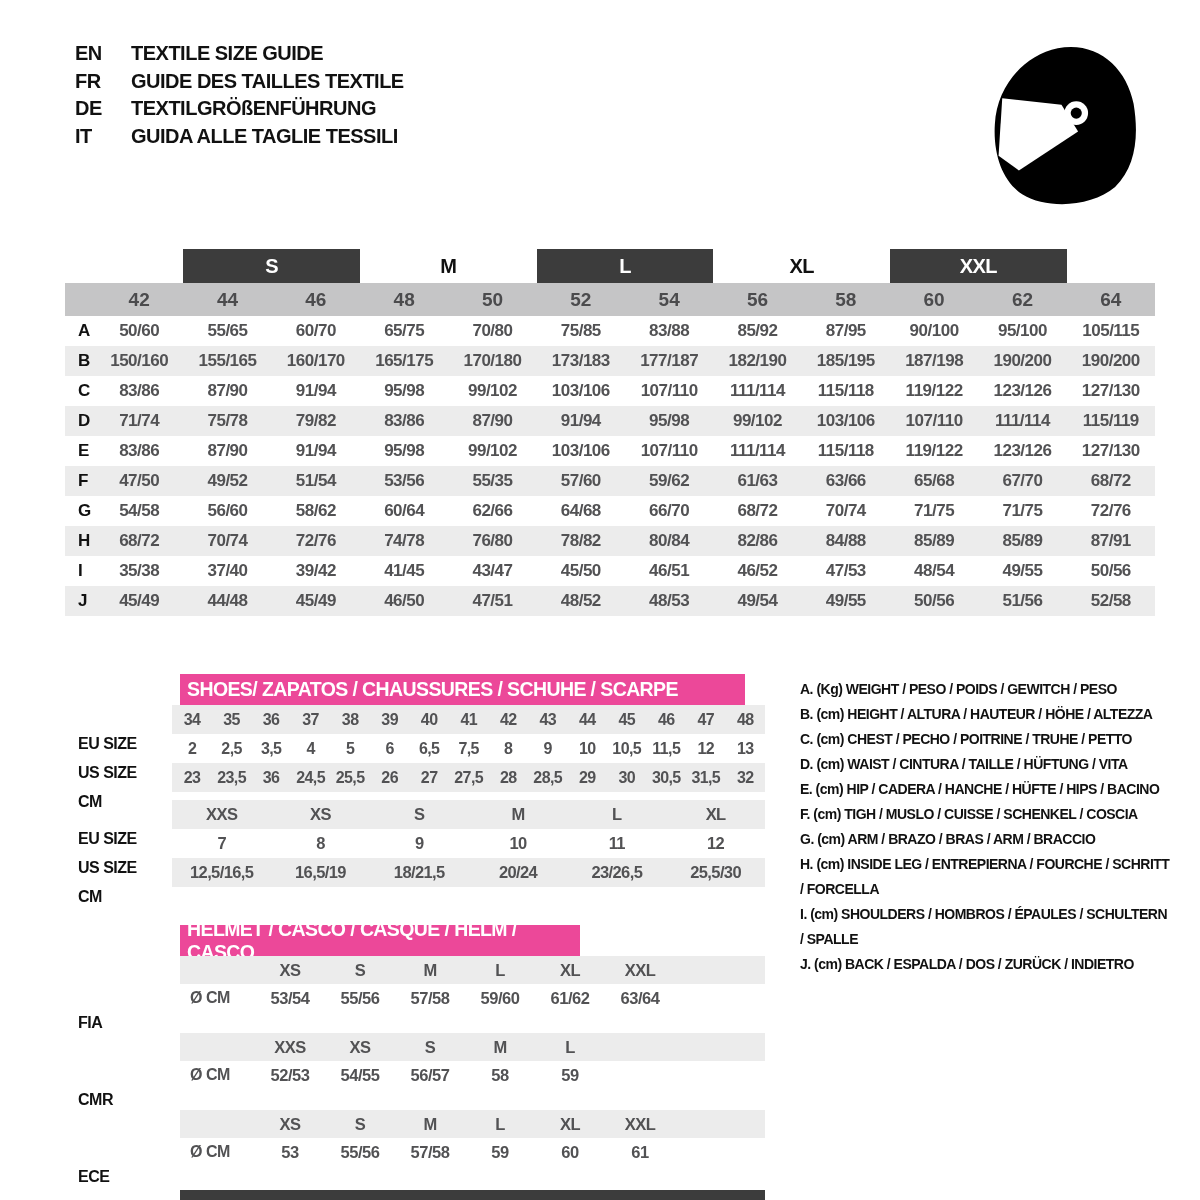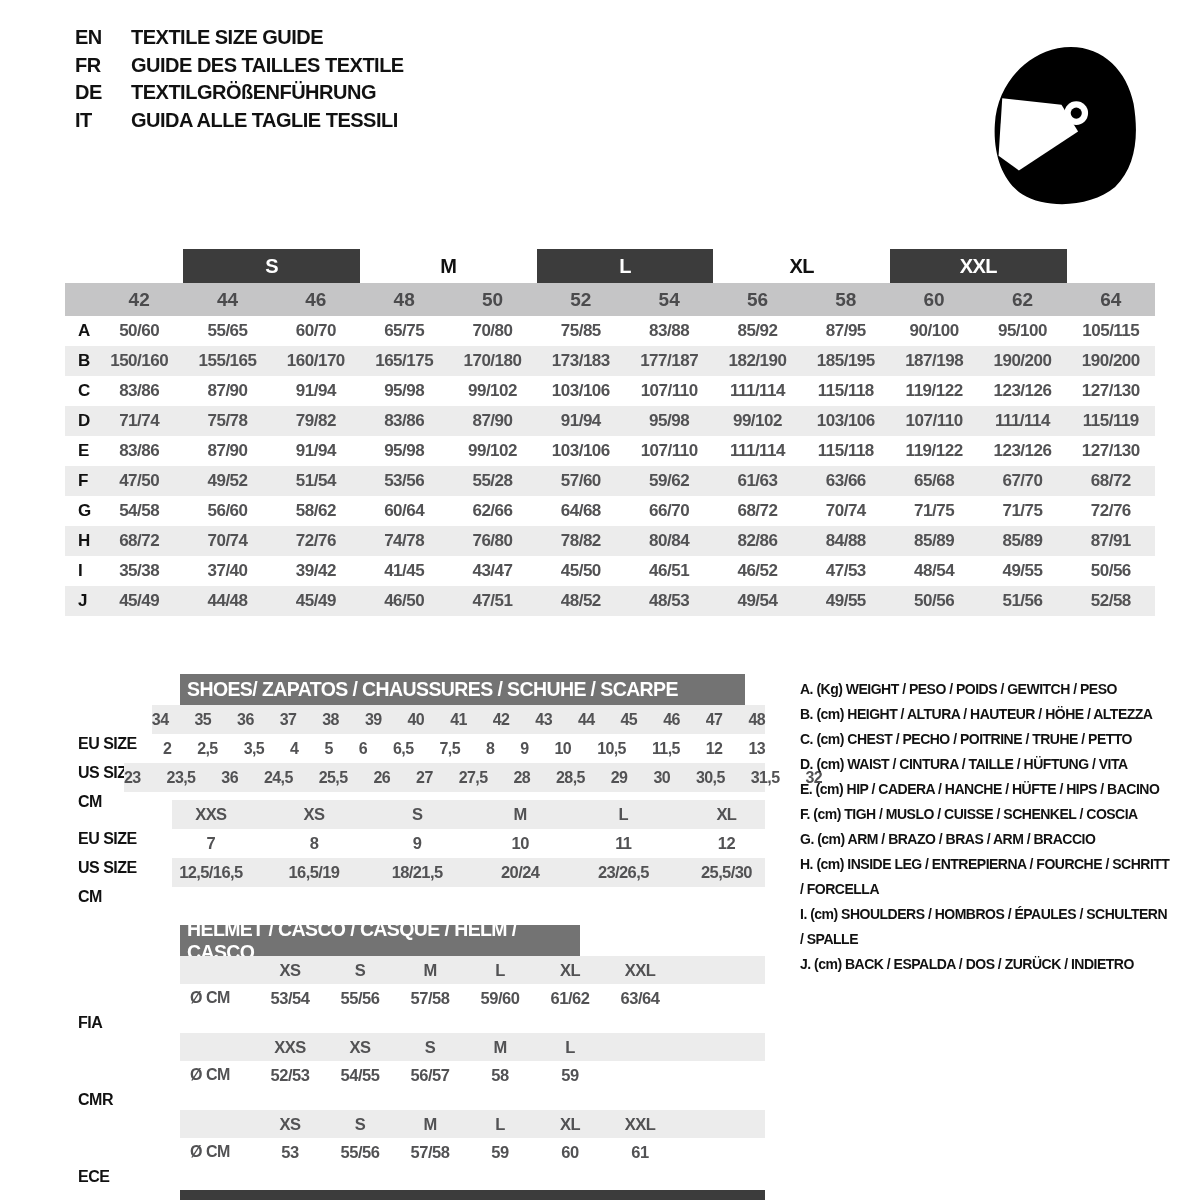--- a/index.html
+++ b/index.html
@@ -1,21 +1,21 @@
 <!DOCTYPE html>
 <html><head>
 <meta charset="utf-8">
 <style>
   html,body{margin:0;padding:0;background:#fff;}
   body{width:1200px;height:1200px;position:relative;overflow:hidden;
        font-family:"Liberation Sans","DejaVu Sans",sans-serif;font-weight:bold;color:#111;}
   .abs{position:absolute;}
 
   
-  .langs{left:75px;top:24px;}
+  .langs{left:75px;top:40px;}
   .lang-row{display:flex;line-height:27.5px;font-size:20px;letter-spacing:-0.5px;}
   .lang-code{width:56px;}
 
   
   .helmet-icon{left:972px;top:28px;width:190px;height:185px;}
   .helmet-icon svg{width:100%;height:100%;}
 
   
   .textile{left:65px;top:249px;width:1090px;}
   .group-row{display:flex;height:34px;padding-left:30px;}
@@ -32,30 +32,30 @@
   .trow:nth-child(even){background:#ececec;}
   .trow .cell{color:#525254;font-size:17px;letter-spacing:-0.5px;}
   .row-label{width:30px;box-sizing:border-box;padding-left:13px;display:flex;
              align-items:center;font-size:17px;color:#111;}
 
   
   .sec{width:700px;}
   .shoes{left:65px;top:674px;}
   .gloves{left:65px;top:800px;}
   .helmets{left:65px;top:925px;}
-  .sec-hdr{margin-left:115px;height:31px;background:#737373;color:#fff;
+  .sec-hdr{margin-left:115px;height:31px;background:#ec4899;color:#fff;
            display:flex;align-items:center;padding-left:7px;font-size:19.5px;letter-spacing:-0.6px;
            box-sizing:border-box;}
   .hdr-shoes{width:565px;}
   .hdr-gloves{width:533px;}
   .hdr-helmet{width:400px;}
   .sec-row{display:flex;height:29px;}
   .sec-label{width:115px;box-sizing:border-box;padding-left:13px;display:flex;
              align-items:center;font-size:16px;letter-spacing:-0.5px;color:#111;margin-top:39px;}
-  .band{width:641px;display:flex;gap:26px;}
+  .band{width:641px;display:flex;}
   .sec-rows .sec-row:nth-child(odd) .band{background:#ececec;}
   .band .cell{color:#525254;font-size:16px;letter-spacing:-0.6px;}
   .gloves .band .cell{font-size:16.5px;}
 
   
   .h-block{margin-bottom:21px;}
   .h-row{display:flex;height:28px;}
   .h-band{width:585px;display:flex;}
   .h-band.gray{background:#ececec;}
   .h-unit{width:75px;box-sizing:border-box;padding-left:10px;display:flex;align-items:center;
@@ -144,21 +144,21 @@
       <div class="trow">
       <div class="row-label">E</div>
       <div class="cells">
         
       <div class="cell">83/86</div><div class="cell">87/90</div><div class="cell">91/94</div><div class="cell">95/98</div><div class="cell">99/102</div><div class="cell">103/106</div><div class="cell">107/110</div><div class="cell">111/114</div><div class="cell">115/118</div><div class="cell">119/122</div><div class="cell">123/126</div><div class="cell">127/130</div></div>
     </div>
       <div class="trow">
       <div class="row-label">F</div>
       <div class="cells">
         
-      <div class="cell">47/50</div><div class="cell">49/52</div><div class="cell">51/54</div><div class="cell">53/56</div><div class="cell">55/28</div><div class="cell">57/60</div><div class="cell">59/62</div><div class="cell">61/63</div><div class="cell">63/66</div><div class="cell">65/68</div><div class="cell">67/70</div><div class="cell">68/72</div></div>
+      <div class="cell">47/50</div><div class="cell">49/52</div><div class="cell">51/54</div><div class="cell">53/56</div><div class="cell">55/35</div><div class="cell">57/60</div><div class="cell">59/62</div><div class="cell">61/63</div><div class="cell">63/66</div><div class="cell">65/68</div><div class="cell">67/70</div><div class="cell">68/72</div></div>
     </div>
       <div class="trow">
       <div class="row-label">G</div>
       <div class="cells">
         
       <div class="cell">54/58</div><div class="cell">56/60</div><div class="cell">58/62</div><div class="cell">60/64</div><div class="cell">62/66</div><div class="cell">64/68</div><div class="cell">66/70</div><div class="cell">68/72</div><div class="cell">70/74</div><div class="cell">71/75</div><div class="cell">71/75</div><div class="cell">72/76</div></div>
     </div>
       <div class="trow">
       <div class="row-label">H</div>
       <div class="cells">

